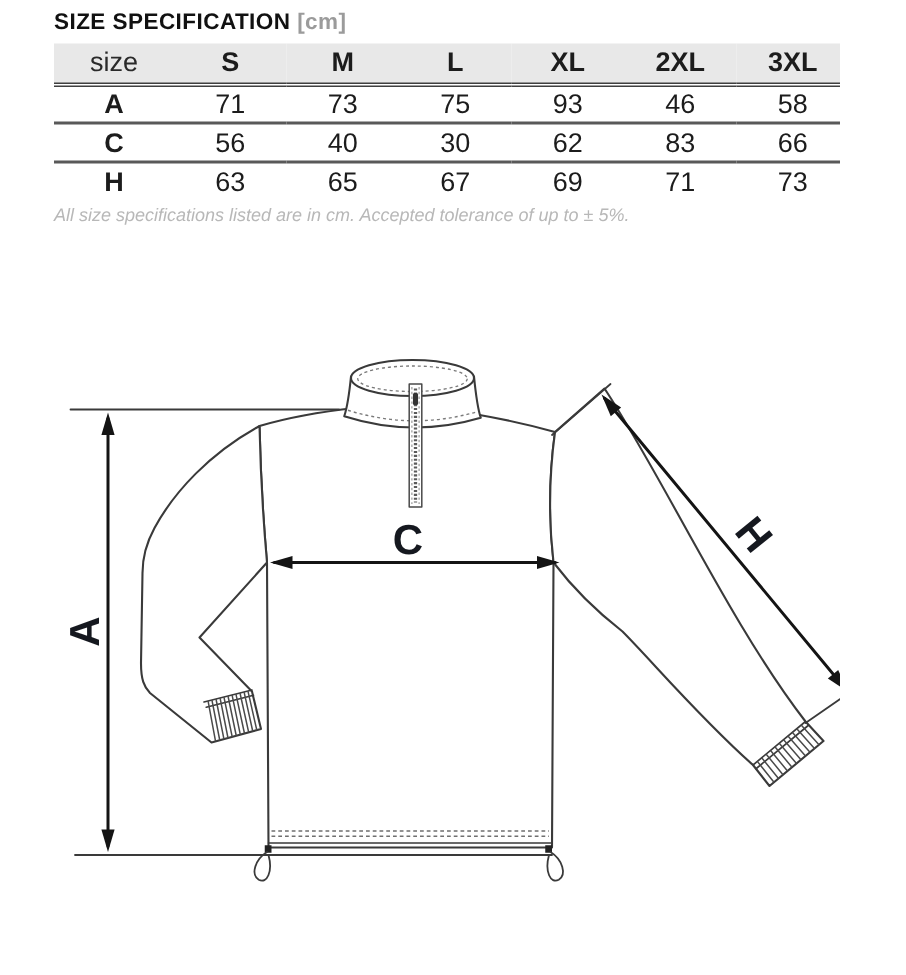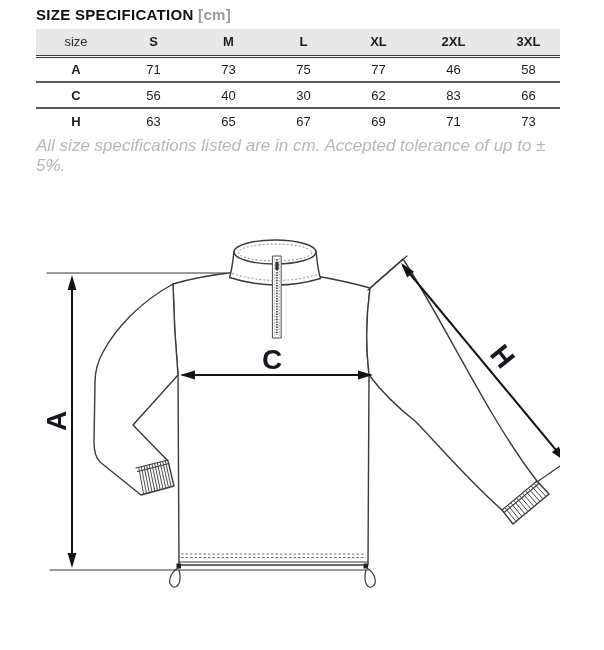--- a/index.html
+++ b/index.html
@@ -1,29 +1,29 @@
 <!DOCTYPE html>
 <html><head>
 <meta charset="utf-8">
 <style>
   html,body{margin:0;padding:0;background:#fff;}
   .canvas{position:relative;width:560px;height:650px;background:#fff;overflow:hidden;
           font-family:"Liberation Sans",sans-serif;color:#1c1c1c;}
   .title{position:absolute;left:36px;top:6px;font-size:15px;font-weight:bold;letter-spacing:.3px;color:#111;}
   .title .unit{color:#9b9b9b;}
   table.size-table{position:absolute;left:36px;top:29px;width:530px;border-collapse:collapse;table-layout:fixed;}
-  table.size-table th,table.size-table td{text-align:center;font-size:13px;padding:0;}
+  table.size-table th,table.size-table td{text-align:center;font-size:18px;padding:0;}
   table.size-table thead tr{background:#e8e8e8;height:27px;}
   table.size-table thead th{font-weight:bold;border-bottom:3px double #3f3f3f;}
   table.size-table thead th.size-col{font-weight:normal;color:#2a2a2a;}
   table.size-table tbody tr{height:26px;}
   table.size-table tbody tr.rule td,table.size-table tbody tr.rule th{border-bottom:2px solid #595959;}
   table.size-table tbody th{font-weight:bold;}
   table.size-table tbody td{font-weight:normal;color:#1c1c1c;}
-  .footnote{position:absolute;left:36px;top:136px;font-size:17px;font-style:italic;color:#b8b8b8;}
+  .footnote{position:absolute;left:36px;top:136px;font-size:12px;font-style:italic;color:#b8b8b8;}
   svg.drawing{position:absolute;left:0;top:0;}
   .dimlabel{font-family:"Liberation Sans",sans-serif;font-size:28px;font-weight:bold;fill:#15181f;}
 </style>
 </head>
 <body>
 
 <div class="canvas">
 
   <div class="title">
     <span>SIZE SPECIFICATION</span>
@@ -50,21 +50,21 @@
         <th>2XL</th>
         <th>3XL</th>
       </tr>
     </thead>
     <tbody>
       <tr class="rule">
         <th>A</th>
         <td>71</td>
         <td>73</td>
         <td>75</td>
-        <td>77</td>
+        <td>93</td>
         <td>46</td>
         <td>58</td>
       </tr>
       <tr class="rule">
         <th>C</th>
         <td>56</td>
         <td>40</td>
         <td>30</td>
         <td>62</td>
         <td>83</td>

